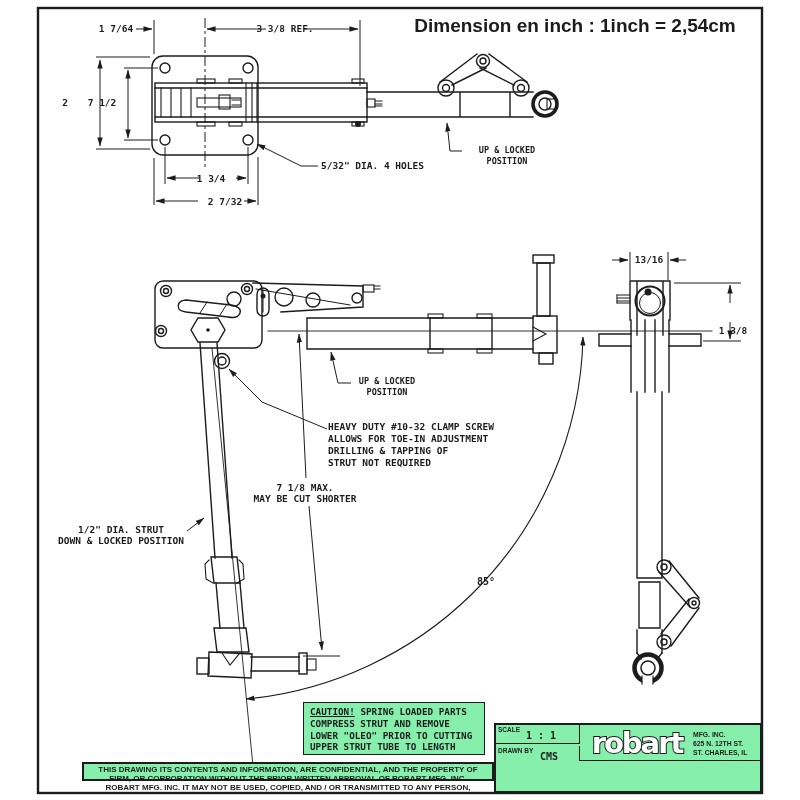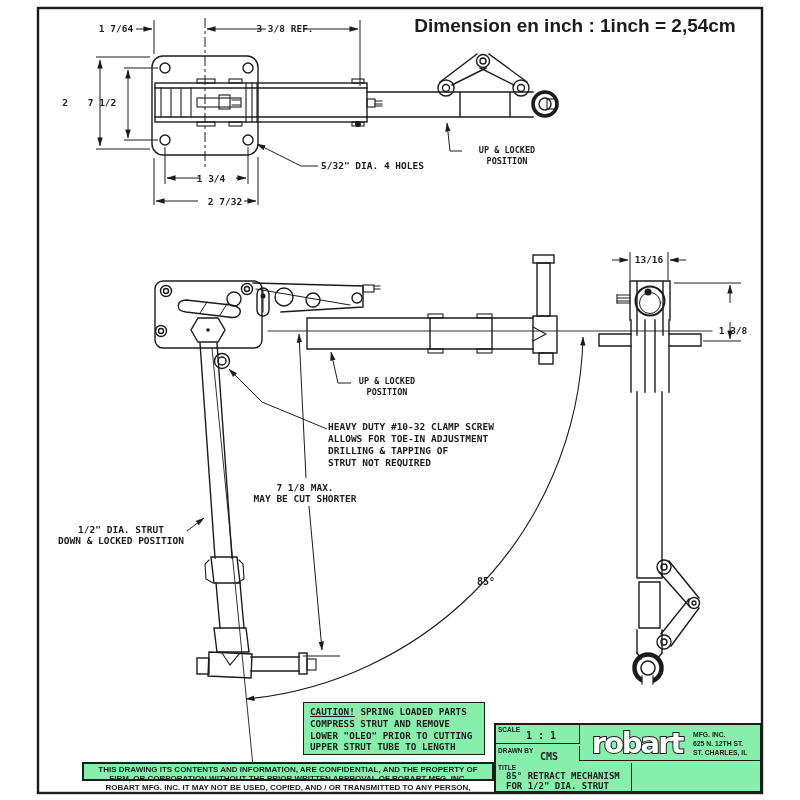--- a/index.html
+++ b/index.html
@@ -246,27 +246,20 @@
   <div class="tb-cell" style="left:84px;top:0;width:180px;height:36px;border-bottom:1.5px solid #1c1c1c;">
     <svg width="102" height="36" viewBox="0 0 102 36" style="position:absolute;left:6px;top:0;">
       <text x="51" y="28" text-anchor="middle" font-family="DejaVu Sans, sans-serif" font-weight="bold" font-size="29" letter-spacing="-2" fill="#ffffff" stroke="#1c1c1c" stroke-width="2" paint-order="stroke fill">robart</text>
     </svg>
     <div class="addr" style="position:absolute;left:113px;top:6px;">
       <div>MFG. INC.</div>
       <div>625 N. 12TH ST.</div>
       <div>ST. CHARLES, IL</div>
     </div>
   </div>
-  <div class="tb-cell" style="left:0;top:37.5px;width:136px;height:28.5px;border-right:1.5px solid #1c1c1c;">
-    <span class="tb-label" style="left:2px;top:1px;">TITLE</span>
-    <div class="tb-val" style="position:absolute;left:10px;top:8px;font-size:9px;line-height:10.5px;white-space:nowrap;">
-      <div>85° RETRACT MECHANISM</div>
-      <div>FOR 1/2" DIA. STRUT</div>
-    </div>
-  </div>
 </div>
 
 <div class="box" style="left:82px;top:762px;width:412px;height:19px;border-width:2px;text-decoration:underline;">
   <div class="disc" style="position:absolute;left:0;top:2px;width:100%;">
     <div>THIS DRAWING ITS CONTENTS AND INFORMATION, ARE CONFIDENTIAL, AND THE PROPERTY OF</div>
     <div>FIRM, OR CORPORATION WITHOUT THE PRIOR WRITTEN APPROVAL OF ROBART MFG. INC.</div>
     <div>ROBART MFG. INC. IT MAY NOT BE USED, COPIED, AND / OR TRANSMITTED TO ANY PERSON,</div>
   </div>
 </div>
 

